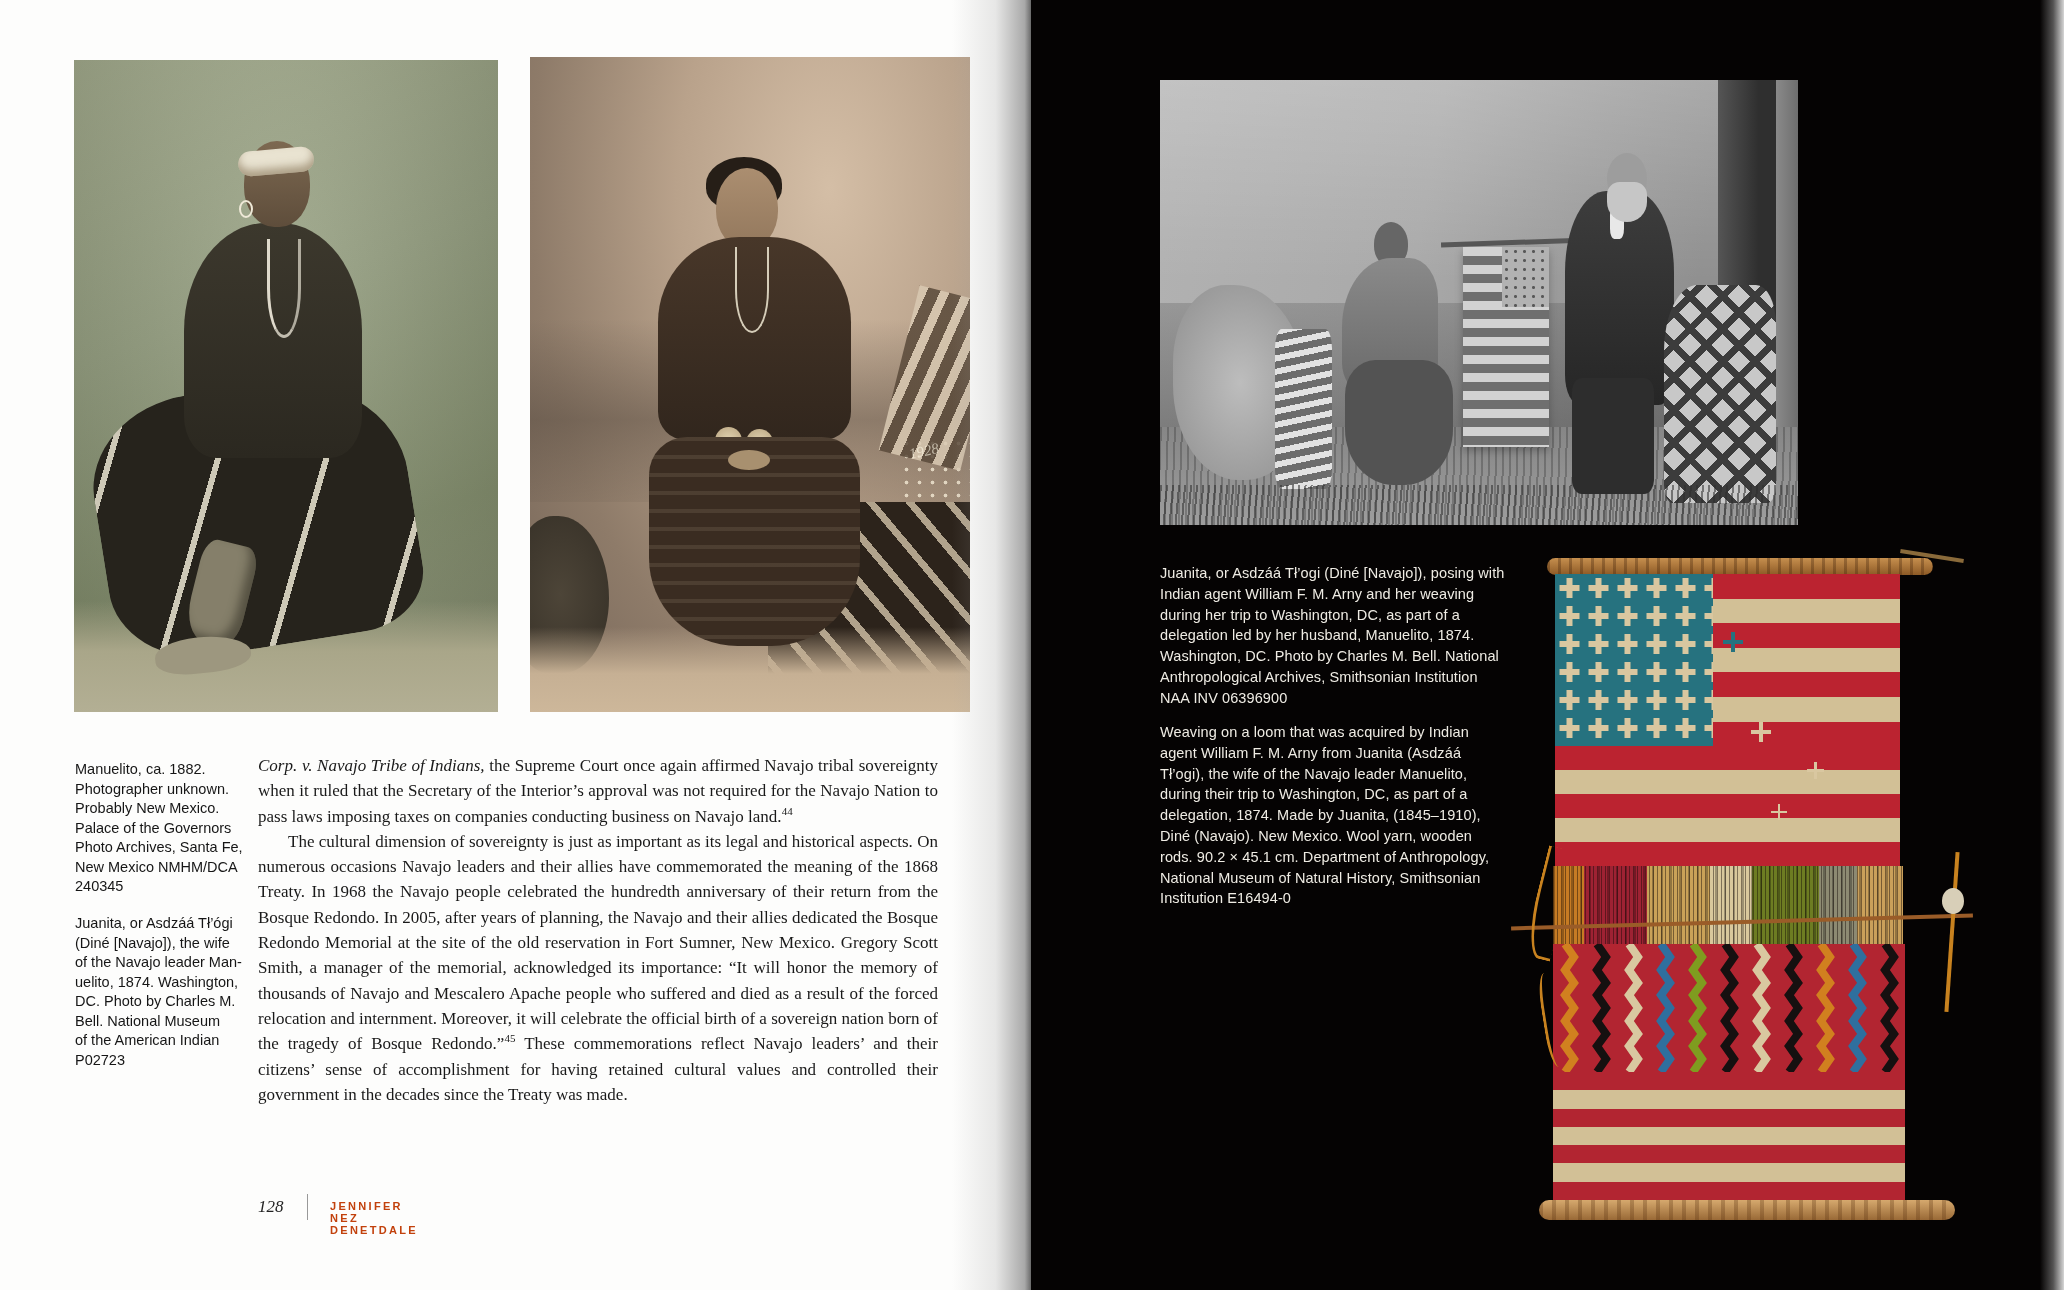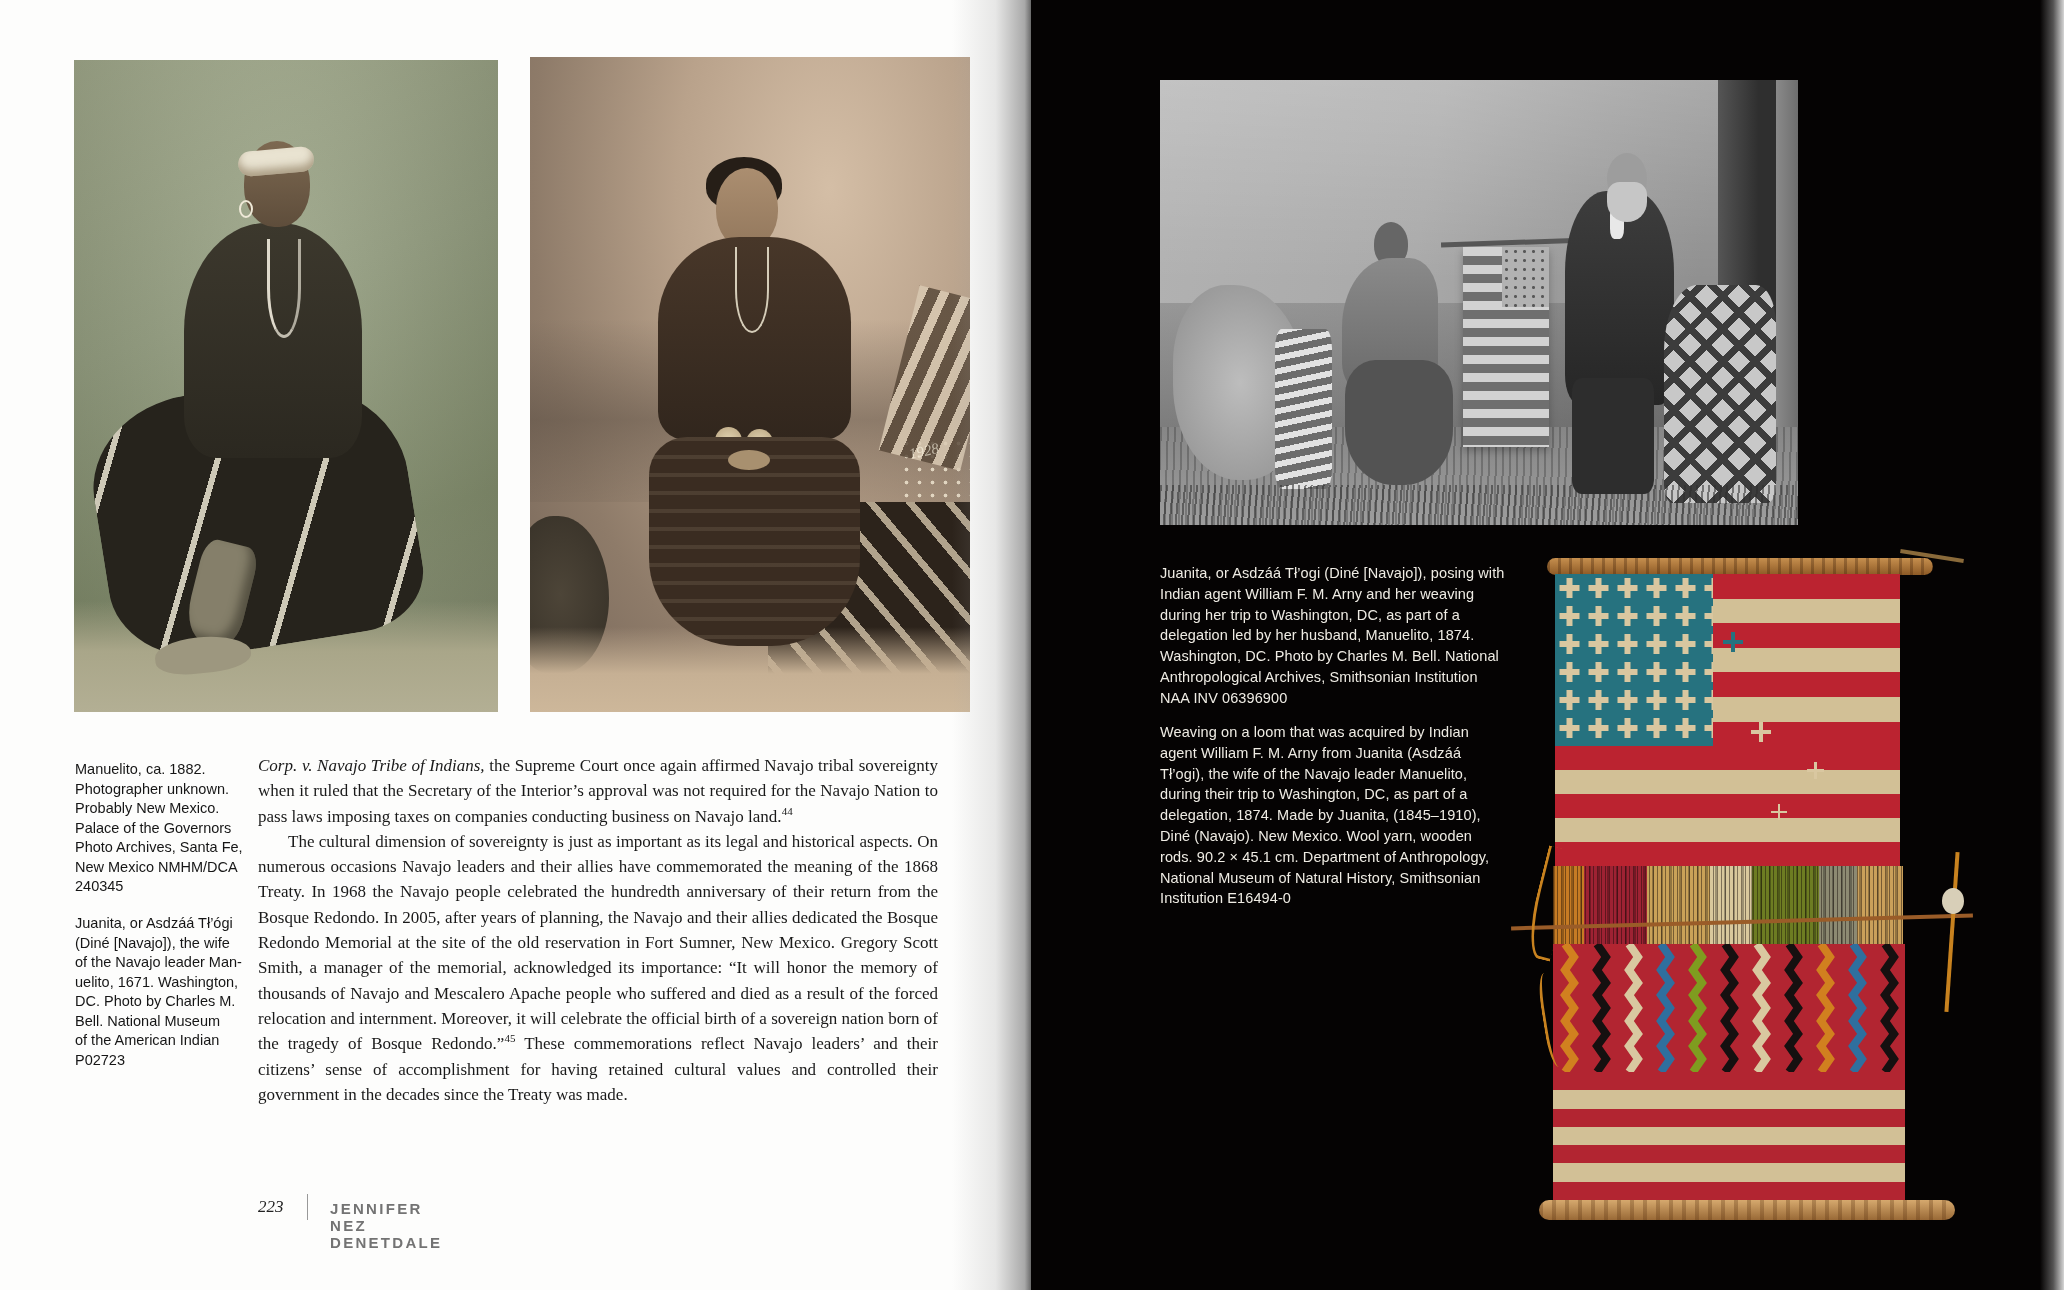--- a/index.html
+++ b/index.html
@@ -90,21 +90,21 @@
     font-family:Liberation Serif, serif;font-size:17px;line-height:25.3px;text-align:justify;}
   .bodytext p{margin:0;}
   .bodytext .lead{font-style:italic;}
   .bodytext sup{font-size:11px;line-height:0;}
   .para2{text-indent:30px;}
 
   
   .footer{position:absolute;left:258px;top:1196px;height:26px;}
   .pagenum{position:absolute;left:0;top:1px;font-family:"Liberation Serif",serif;font-style:italic;font-size:17px;color:#222;}
   .footrule{position:absolute;left:49px;top:-2px;width:1px;height:26px;background:#999;}
-  .author{position:absolute;left:72px;top:4px;font-size:15px;font-weight:bold;letter-spacing:2.3px;color:#737373;}
+  .author{position:absolute;left:72px;top:4px;font-size:11px;font-weight:bold;letter-spacing:2.3px;color:#c2410c;}
 
   
   .weaving{left:1545px;top:552px;width:405px;height:700px;}
   .weaving *{position:absolute;}
   .wv-rod-top{left:2px;top:6px;width:386px;height:17px;border-radius:9px;
     background:repeating-linear-gradient(90deg,rgba(70,38,12,.35) 0 3px,rgba(0,0,0,0) 3px 11px),linear-gradient(180deg,#c68f4e,#8d5a26);}
   .wv-stick{right:-14px;top:2px;width:64px;height:4px;background:#8a6a3a;transform:rotate(9deg);}
   .wv-flag{left:10px;top:22px;width:345px;height:292px;}
   .wv-canton-svg{left:0;top:0;}
   .wv-stripes-right{left:158px;top:0;width:187px;height:172px;
@@ -174,33 +174,33 @@
     <div class="cap cap-left" style="left:75px;top:760px;">Manuelito, ca. 1882.
 Photographer unknown.
 Probably New Mexico.
 Palace of the Governors
 Photo Archives, Santa Fe,
 New Mexico NMHM/DCA
 240345</div>
     <div class="cap cap-left" style="left:75px;top:914px;">Juanita, or Asdzáá Tł’ógi
 (Diné [Navajo]), the wife
 of the Navajo leader Man-
-uelito, 1671. Washington,
+uelito, 1874. Washington,
 DC. Photo by Charles M.
 Bell. National Museum
 of the American Indian
 P02723</div>
 
     <div class="bodytext">
       <p><span class="lead">Corp. v. Navajo Tribe of Indians,</span><span> the Supreme Court once again affirmed Navajo tribal sovereignty when it ruled that the Secretary of the Interior’s approval was not required for the Navajo Nation to pass laws imposing taxes on companies conducting business on Navajo land.</span><sup>44</sup></p>
       <p class="para2"><span>The cultural dimension of sovereignty is just as important as its legal and historical aspects. On numerous occasions Navajo leaders and their allies have commemorated the meaning of the 1868 Treaty. In 1968 the Navajo people celebrated the hundredth anniversary of their return from the Bosque Redondo. In 2005, after years of planning, the Navajo and their allies dedicated the Bosque Redondo Memorial at the site of the old reservation in Fort Sumner, New Mexico. Gregory Scott Smith, a manager of the memorial, acknowledged its importance: “It will honor the memory of thousands of Navajo and Mescalero Apache people who suffered and died as a result of the forced relocation and internment. Moreover, it will celebrate the official birth of a sovereign nation born of the tragedy of Bosque Redondo.”</span><sup>45</sup><span> These commemorations reflect Navajo leaders’ and their citizens’ sense of accomplishment for having retained cultural values and controlled their government in the decades since the Treaty was made.</span></p>
     </div>
 
     <div class="footer">
-      <span class="pagenum">223</span>
+      <span class="pagenum">128</span>
       <div class="footrule"></div>
       <span class="author">JENNIFER NEZ DENETDALE</span>
     </div>
   </div>
 
   <div class="abs spine-shadow"></div>
 
   <div class="abs page-right"></div>
 
   <div class="ph photo-a">

